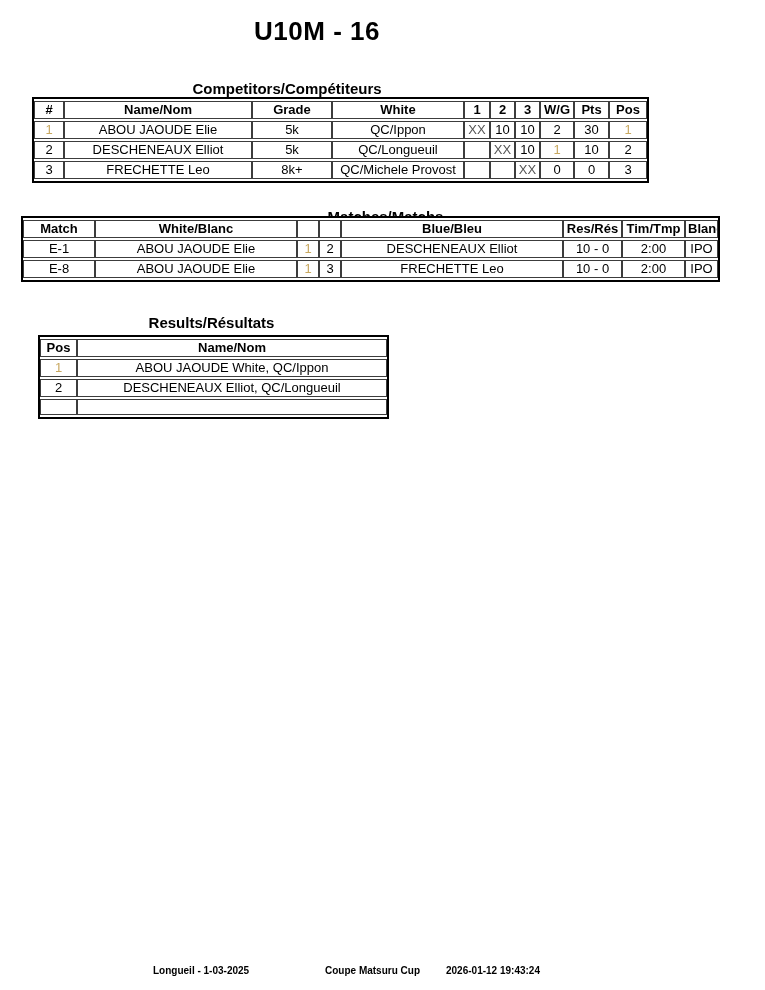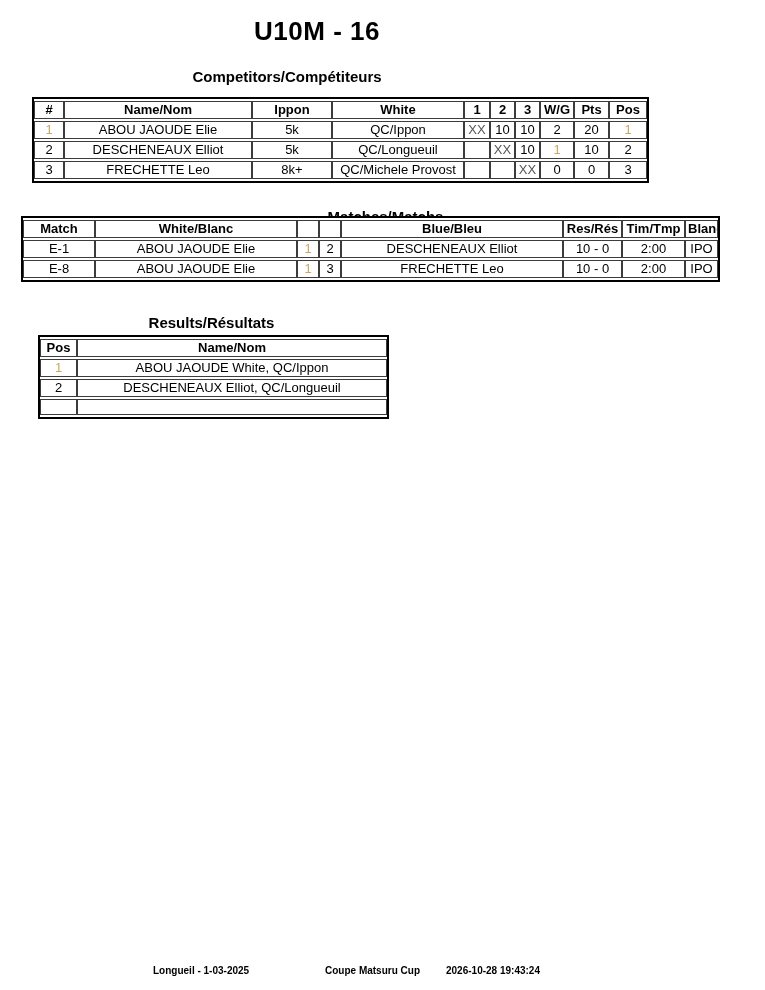--- a/index.html
+++ b/index.html
@@ -4,21 +4,21 @@
 <style>
   * { margin:0; padding:0; box-sizing:border-box; }
   html,body { background:#fff; }
   body { font-family:"Liberation Sans", sans-serif; color:#000; }
   .page { position:relative; width:765px; height:990px; background:#fff; overflow:hidden; }
 
   .title { position:absolute; top:16px; left:0; width:634px; text-align:center;
            font-size:26px; font-weight:bold; letter-spacing:0.5px; }
 
   .heading { position:absolute; font-size:15px; font-weight:bold; text-align:center; white-space:nowrap; }
-  #comp-heading   { top:68px;  left:32px; width:510px; }
+  #comp-heading   { top:80px;  left:32px; width:510px; }
   #match-heading  { top:208px; left:38px; width:695px; }
   #result-heading { top:314px; left:38px; width:347px; }
 
   table.tbl { position:absolute; border-collapse:separate; border-spacing:0 2px;
               border:2px solid #000; table-layout:fixed; background:#fff; }
   #comp-tbl   { top:97px;  left:32px; width:613px; }
   #match-tbl  { top:216px; left:21px; width:695px; }
   #result-tbl { top:335px; left:38px; width:347px; }
 
   .tbl th, .tbl td { border:1px solid #3c3c3c; font-size:13px; height:16px;
@@ -56,41 +56,41 @@
         <col style="width:25px">
         <col style="width:25px">
       <col style="width:34px">
         <col style="width:35px">
         <col style="width:38px">
     </colgroup>
     <thead>
       <tr>
         <th class="left">#</th>
         <th>Name/Nom</th>
-        <th>Ippon</th>
+        <th>Grade</th>
         <th class="nbr">White</th>
         <th class="nbl nbr">1</th>
         <th class="nbl nbr">2</th>
         <th class="nbl">3</th>
         <th class="thickl nbr">W/G</th>
         <th class="nbl nbr">Pts</th>
         <th class="nbl">Pos</th>
       </tr>
     </thead>
     <tbody>
       <tr>
         <td class="gold">1</td>
         <td class="left">ABOU JAOUDE Elie</td>
         <td>5k</td>
         <td class="left">QC/Ippon</td>
         <td class="xx">XX</td>
         <td>10</td>
         <td>10</td>
         <td class="thickl">2</td>
-        <td>20</td>
+        <td>30</td>
         <td class="gold">1</td>
       </tr>
       <tr>
         <td>2</td>
         <td class="left">DESCHENEAUX Elliot</td>
         <td>5k</td>
         <td class="left">QC/Longueuil</td>
         <td></td>
         <td class="xx">XX</td>
         <td>10</td>
@@ -185,16 +185,16 @@
       <tr>
         <td></td>
         <td class="left"></td>
       </tr>
     </tbody>
   </table>
 
   <div class="footer">
     <span id="footer-left">Longueil - 1-03-2025</span>
     <span id="footer-center">Coupe Matsuru Cup</span>
-    <span id="footer-right">2026-10-28 19:43:24</span>
+    <span id="footer-right">2026-01-12 19:43:24</span>
   </div>
 
 </div>
 
 </body></html>

